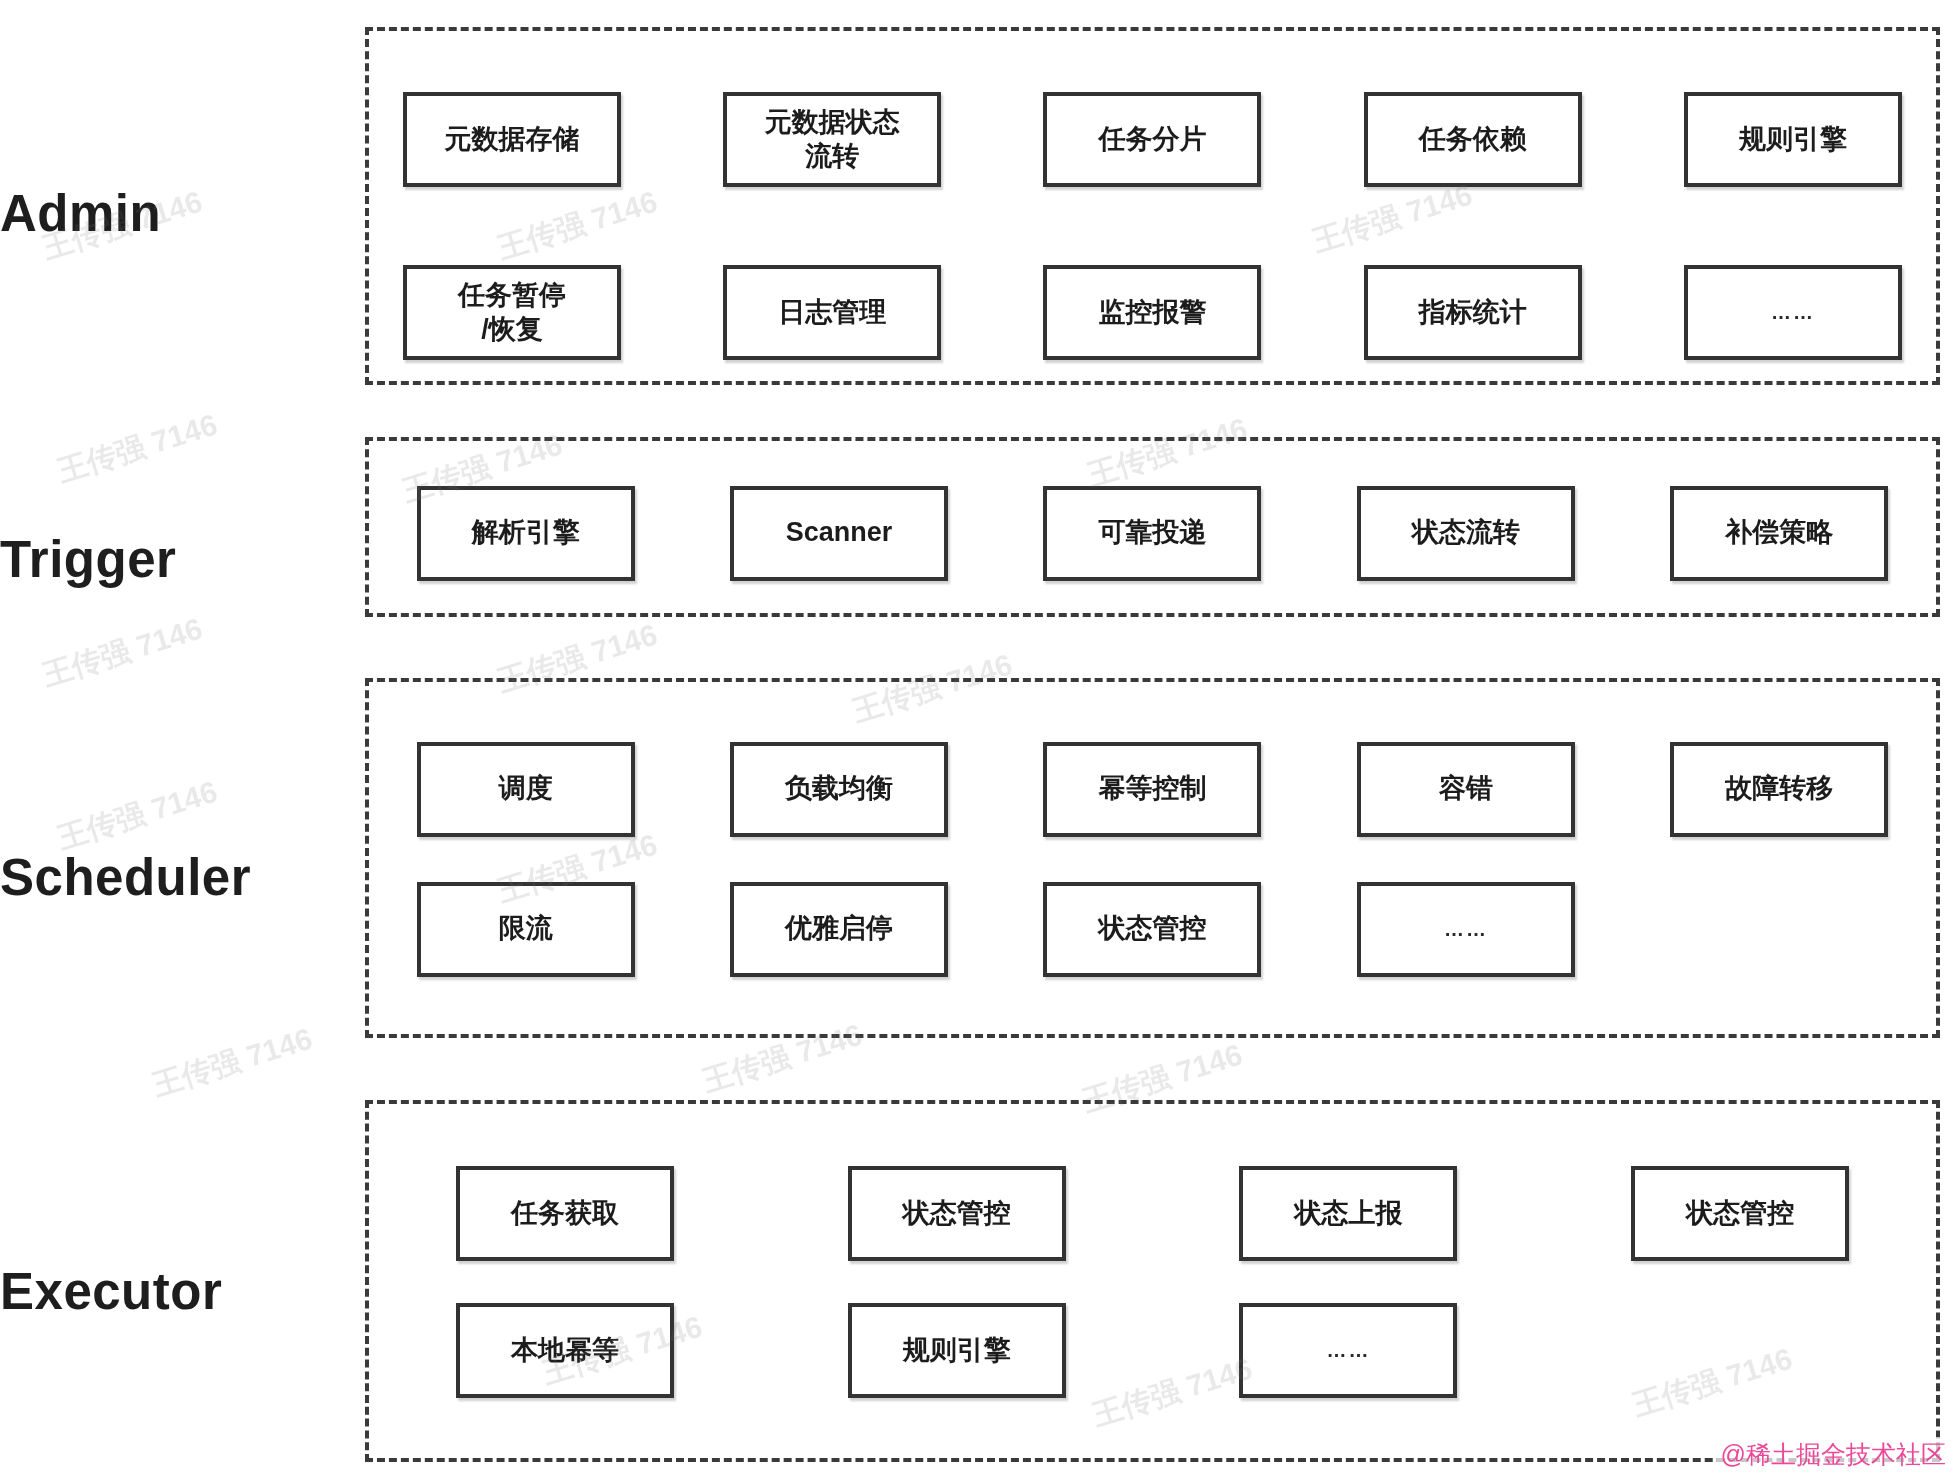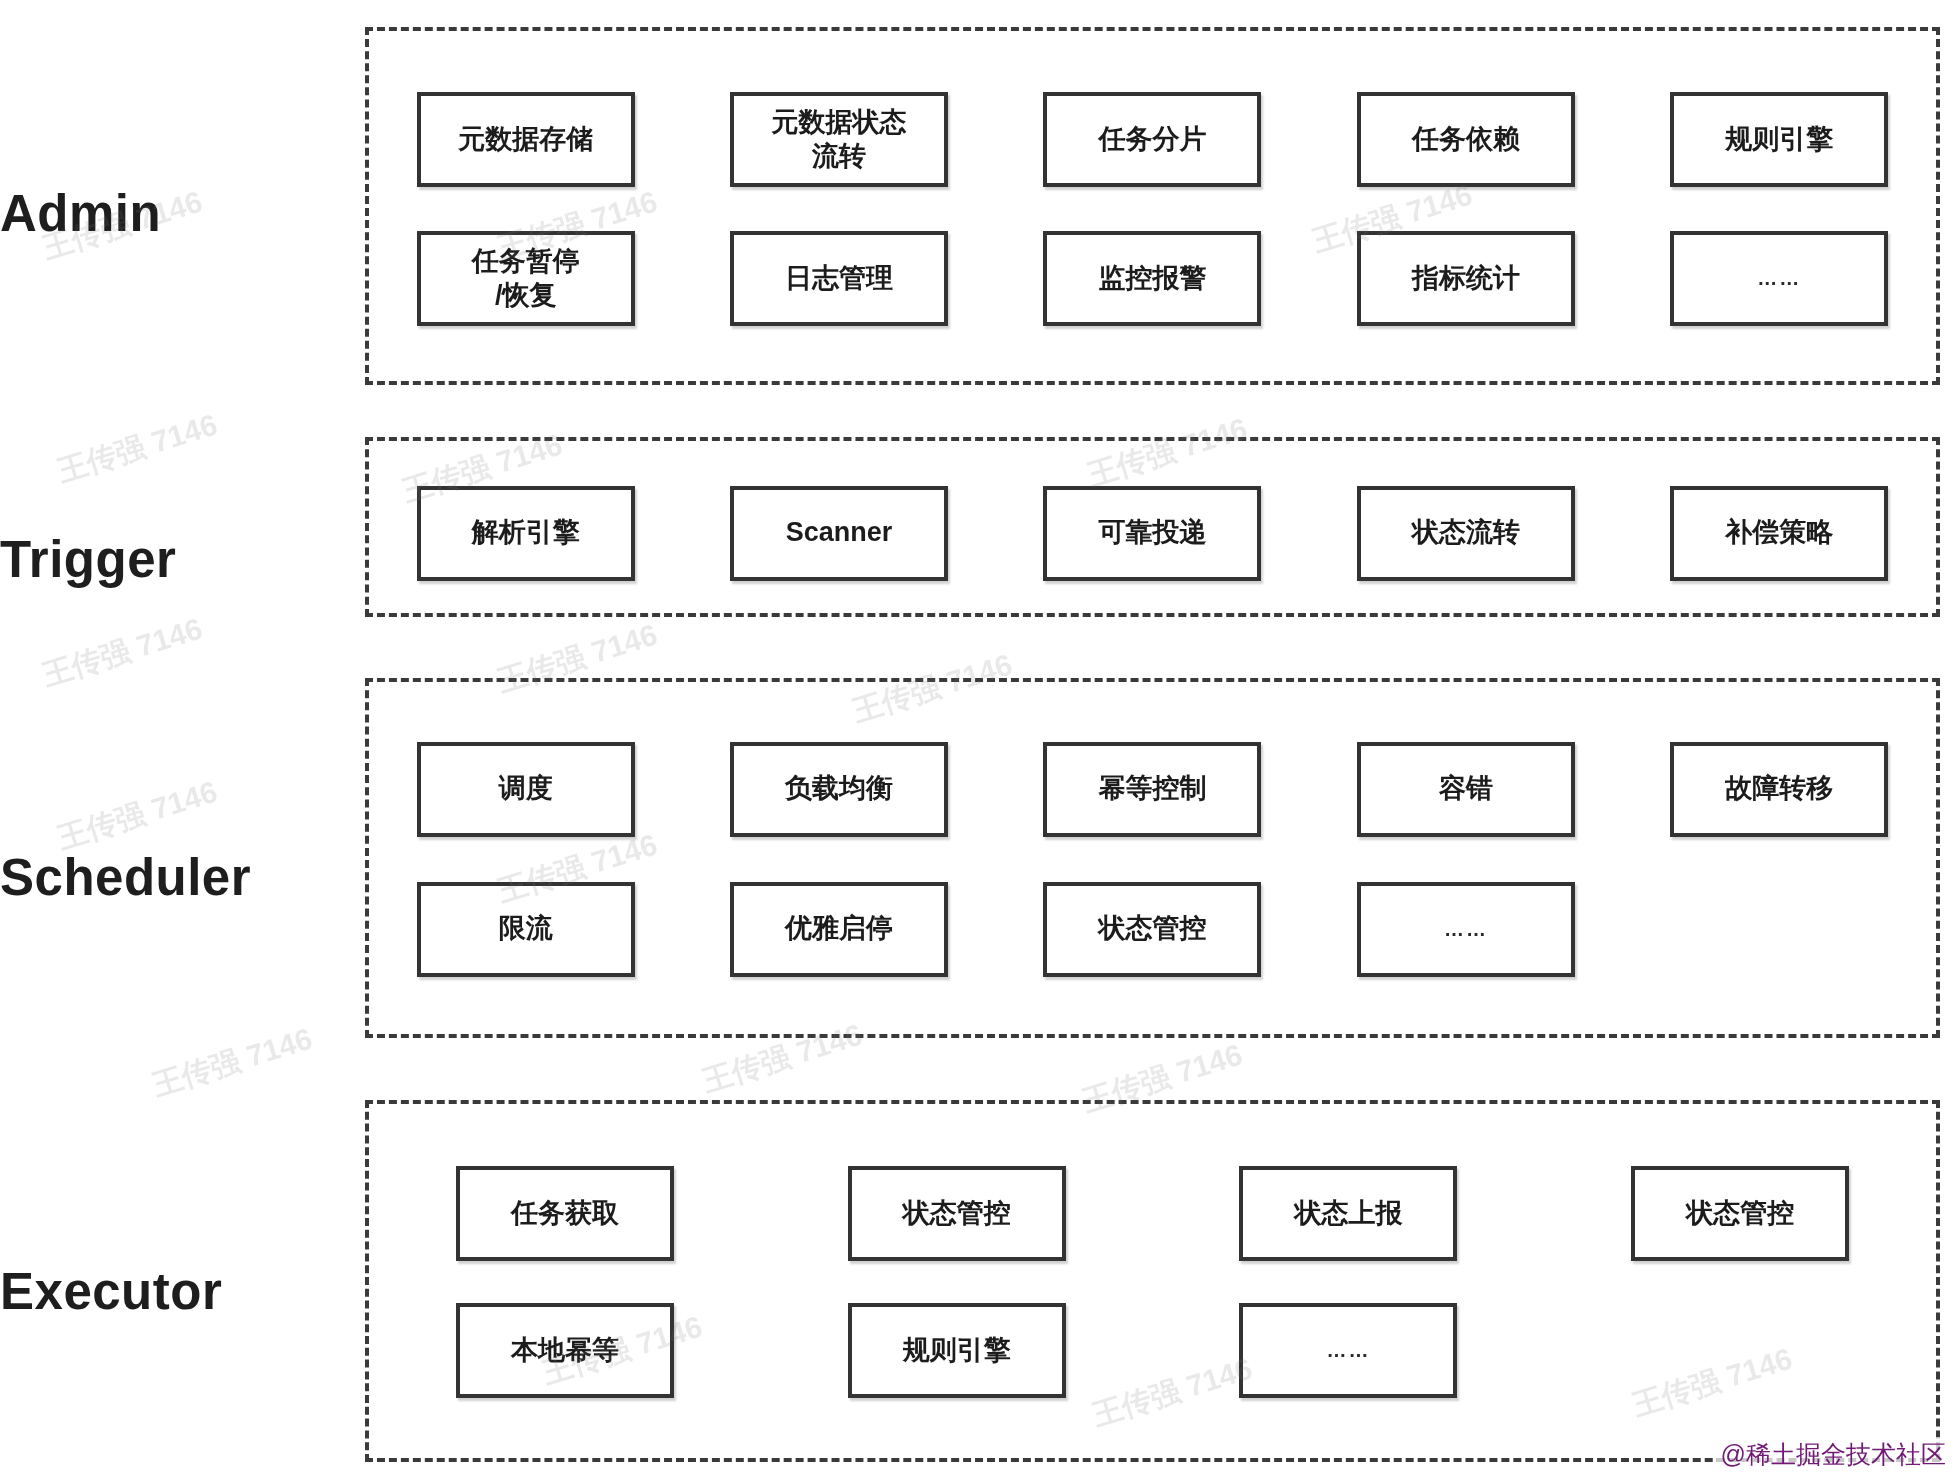--- a/index.html
+++ b/index.html
@@ -34,21 +34,21 @@
   #section-admin{top:27px;height:358px;}
   #section-trigger{top:437px;height:180px;}
   #section-scheduler{top:678px;height:360px;}
   #section-executor{top:1100px;height:362px;}
 
   .section-grid{
     display:grid;
     width:100%;
     box-sizing:border-box;
   }
-  #section-admin .section-grid{padding-top:39px;grid-auto-rows:139px;}
+  #section-admin .section-grid{padding-top:39px;grid-auto-rows:139px;gap:34px;}
   #section-trigger .section-grid{padding-top:44px;grid-auto-rows:96px;}
   #section-scheduler .section-grid{padding-top:37px;grid-auto-rows:140px;}
   #section-executor .section-grid{padding-top:41px;grid-auto-rows:137px;}
 
   .grid-cell{
     display:flex;
     align-items:center;
     justify-content:center;
   }
   .feature-box{
@@ -82,21 +82,21 @@
     color:rgba(120,120,120,0.16);
     transform:rotate(-17deg);
     white-space:nowrap;
     pointer-events:none;
     user-select:none;
   }
   .corner-watermark{
     position:absolute;
     right:4px;bottom:4px;
     font-size:25px;
-    color:#701a75;
+    color:#ec4899;
     background:rgba(255,255,255,0.72);
     padding:1px 4px;
     white-space:nowrap;
     margin-top:8px;
   }
 </style>
 </head>
 <body>
 
 <div class="canvas">

